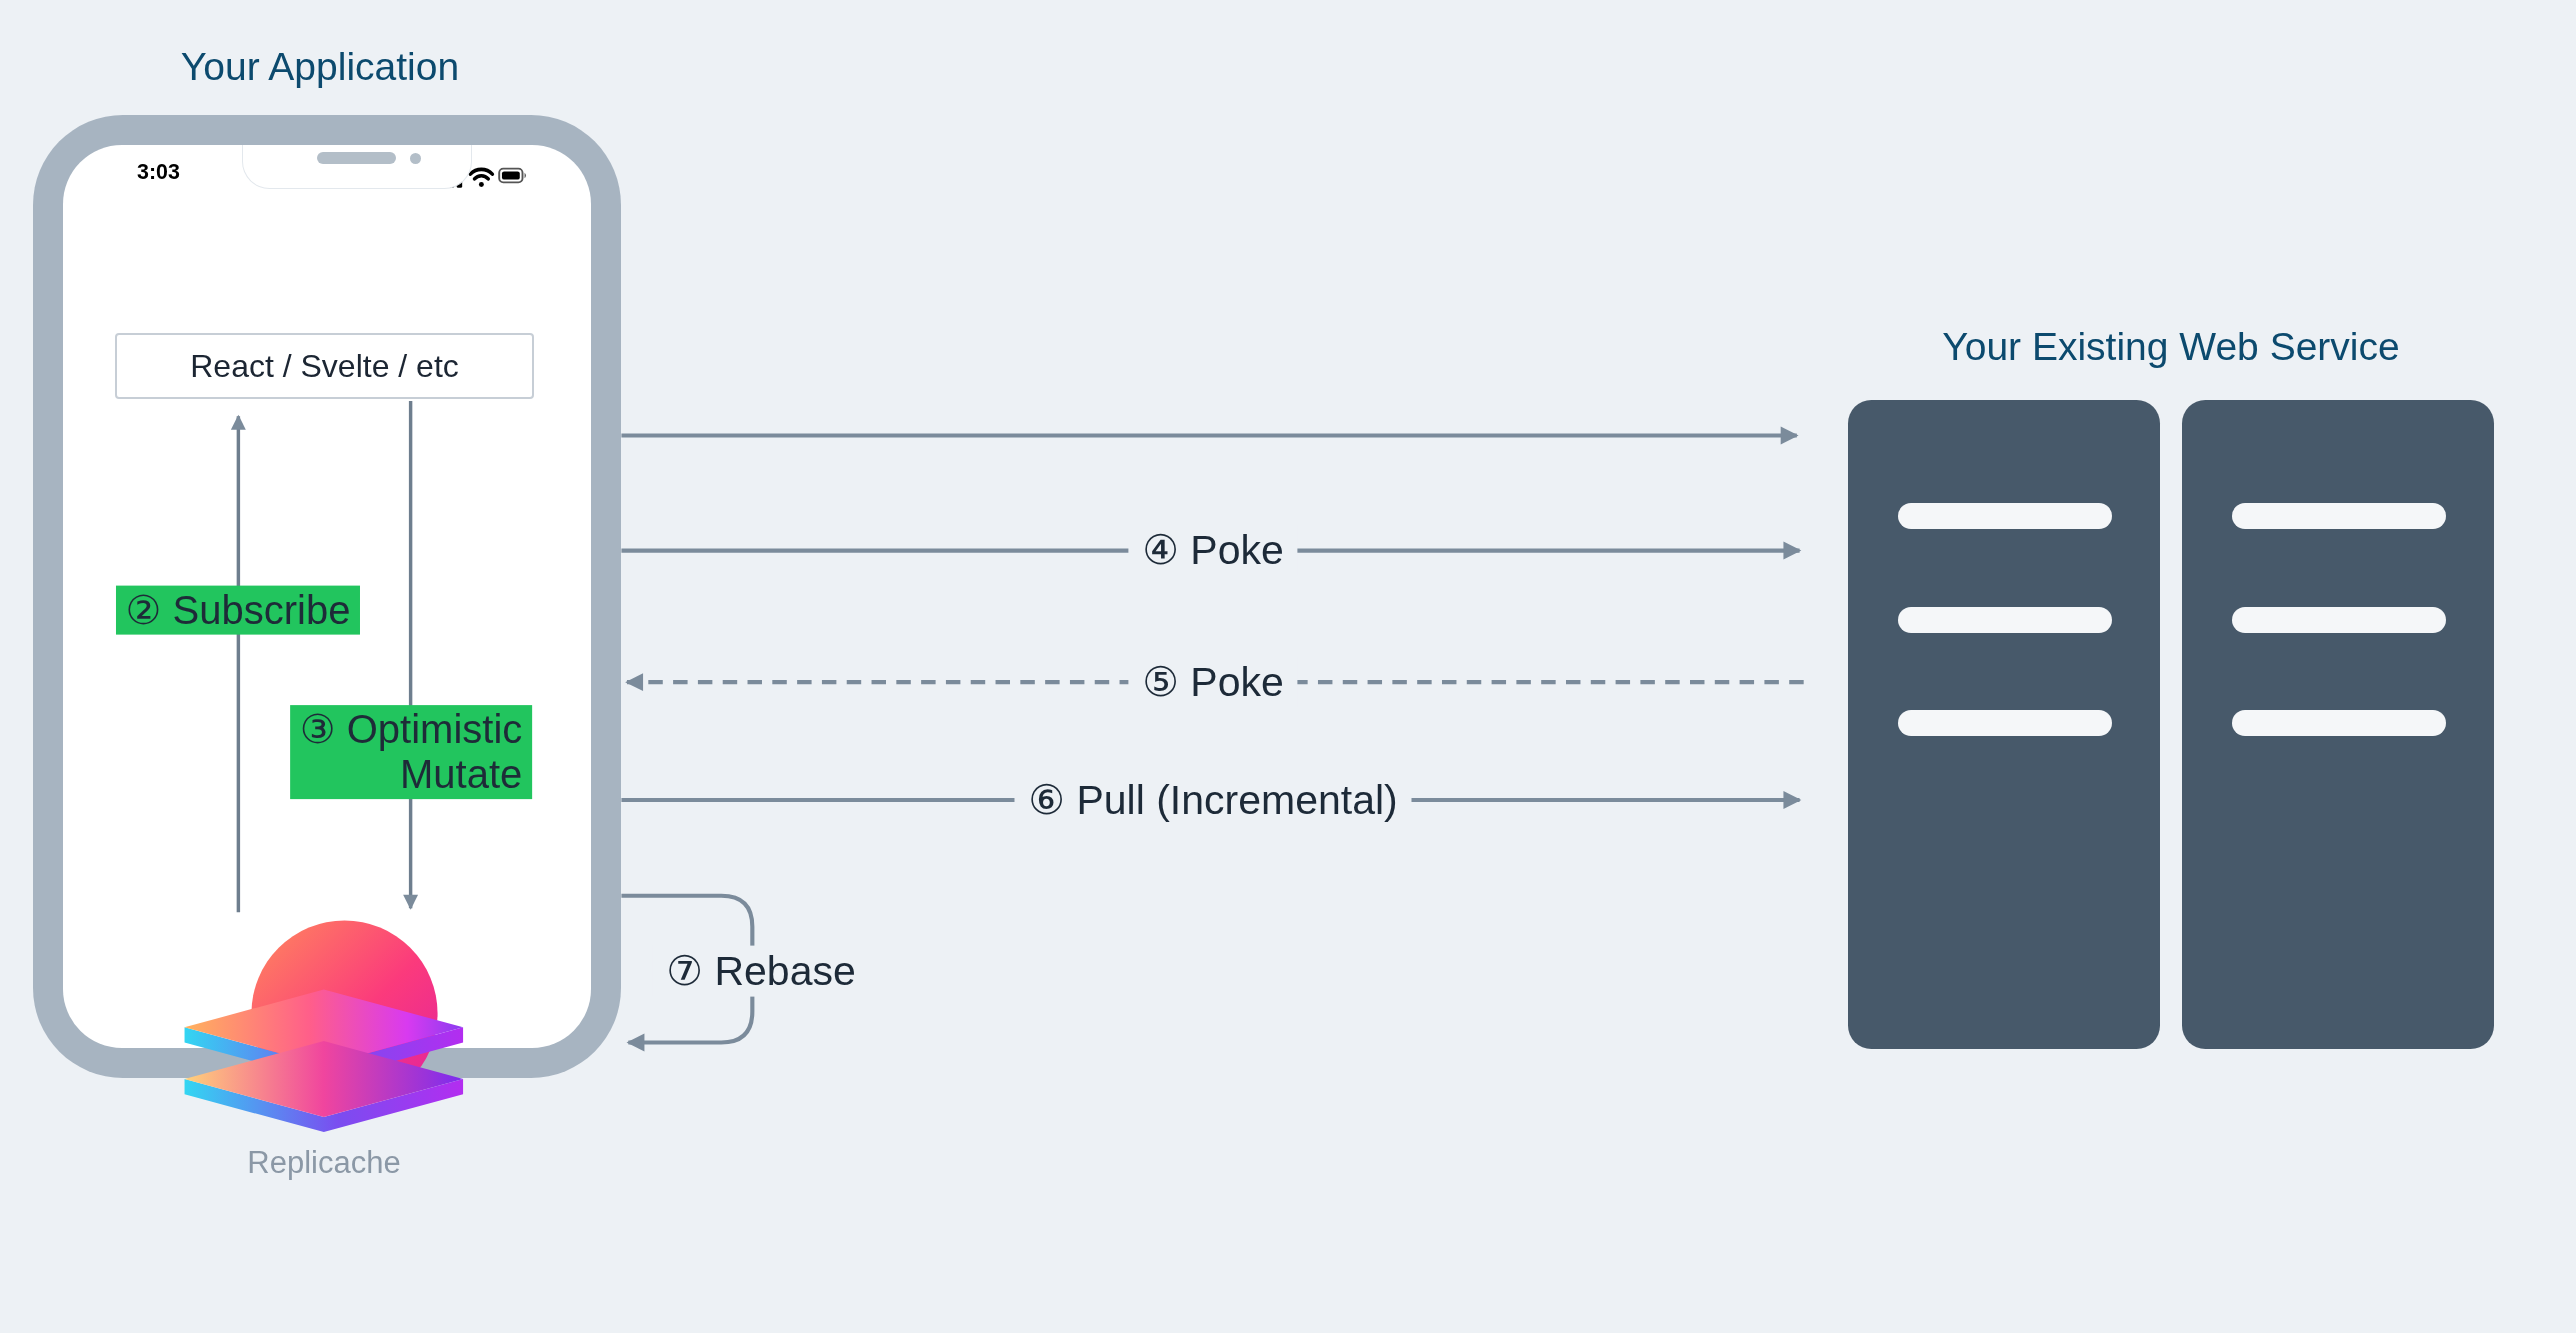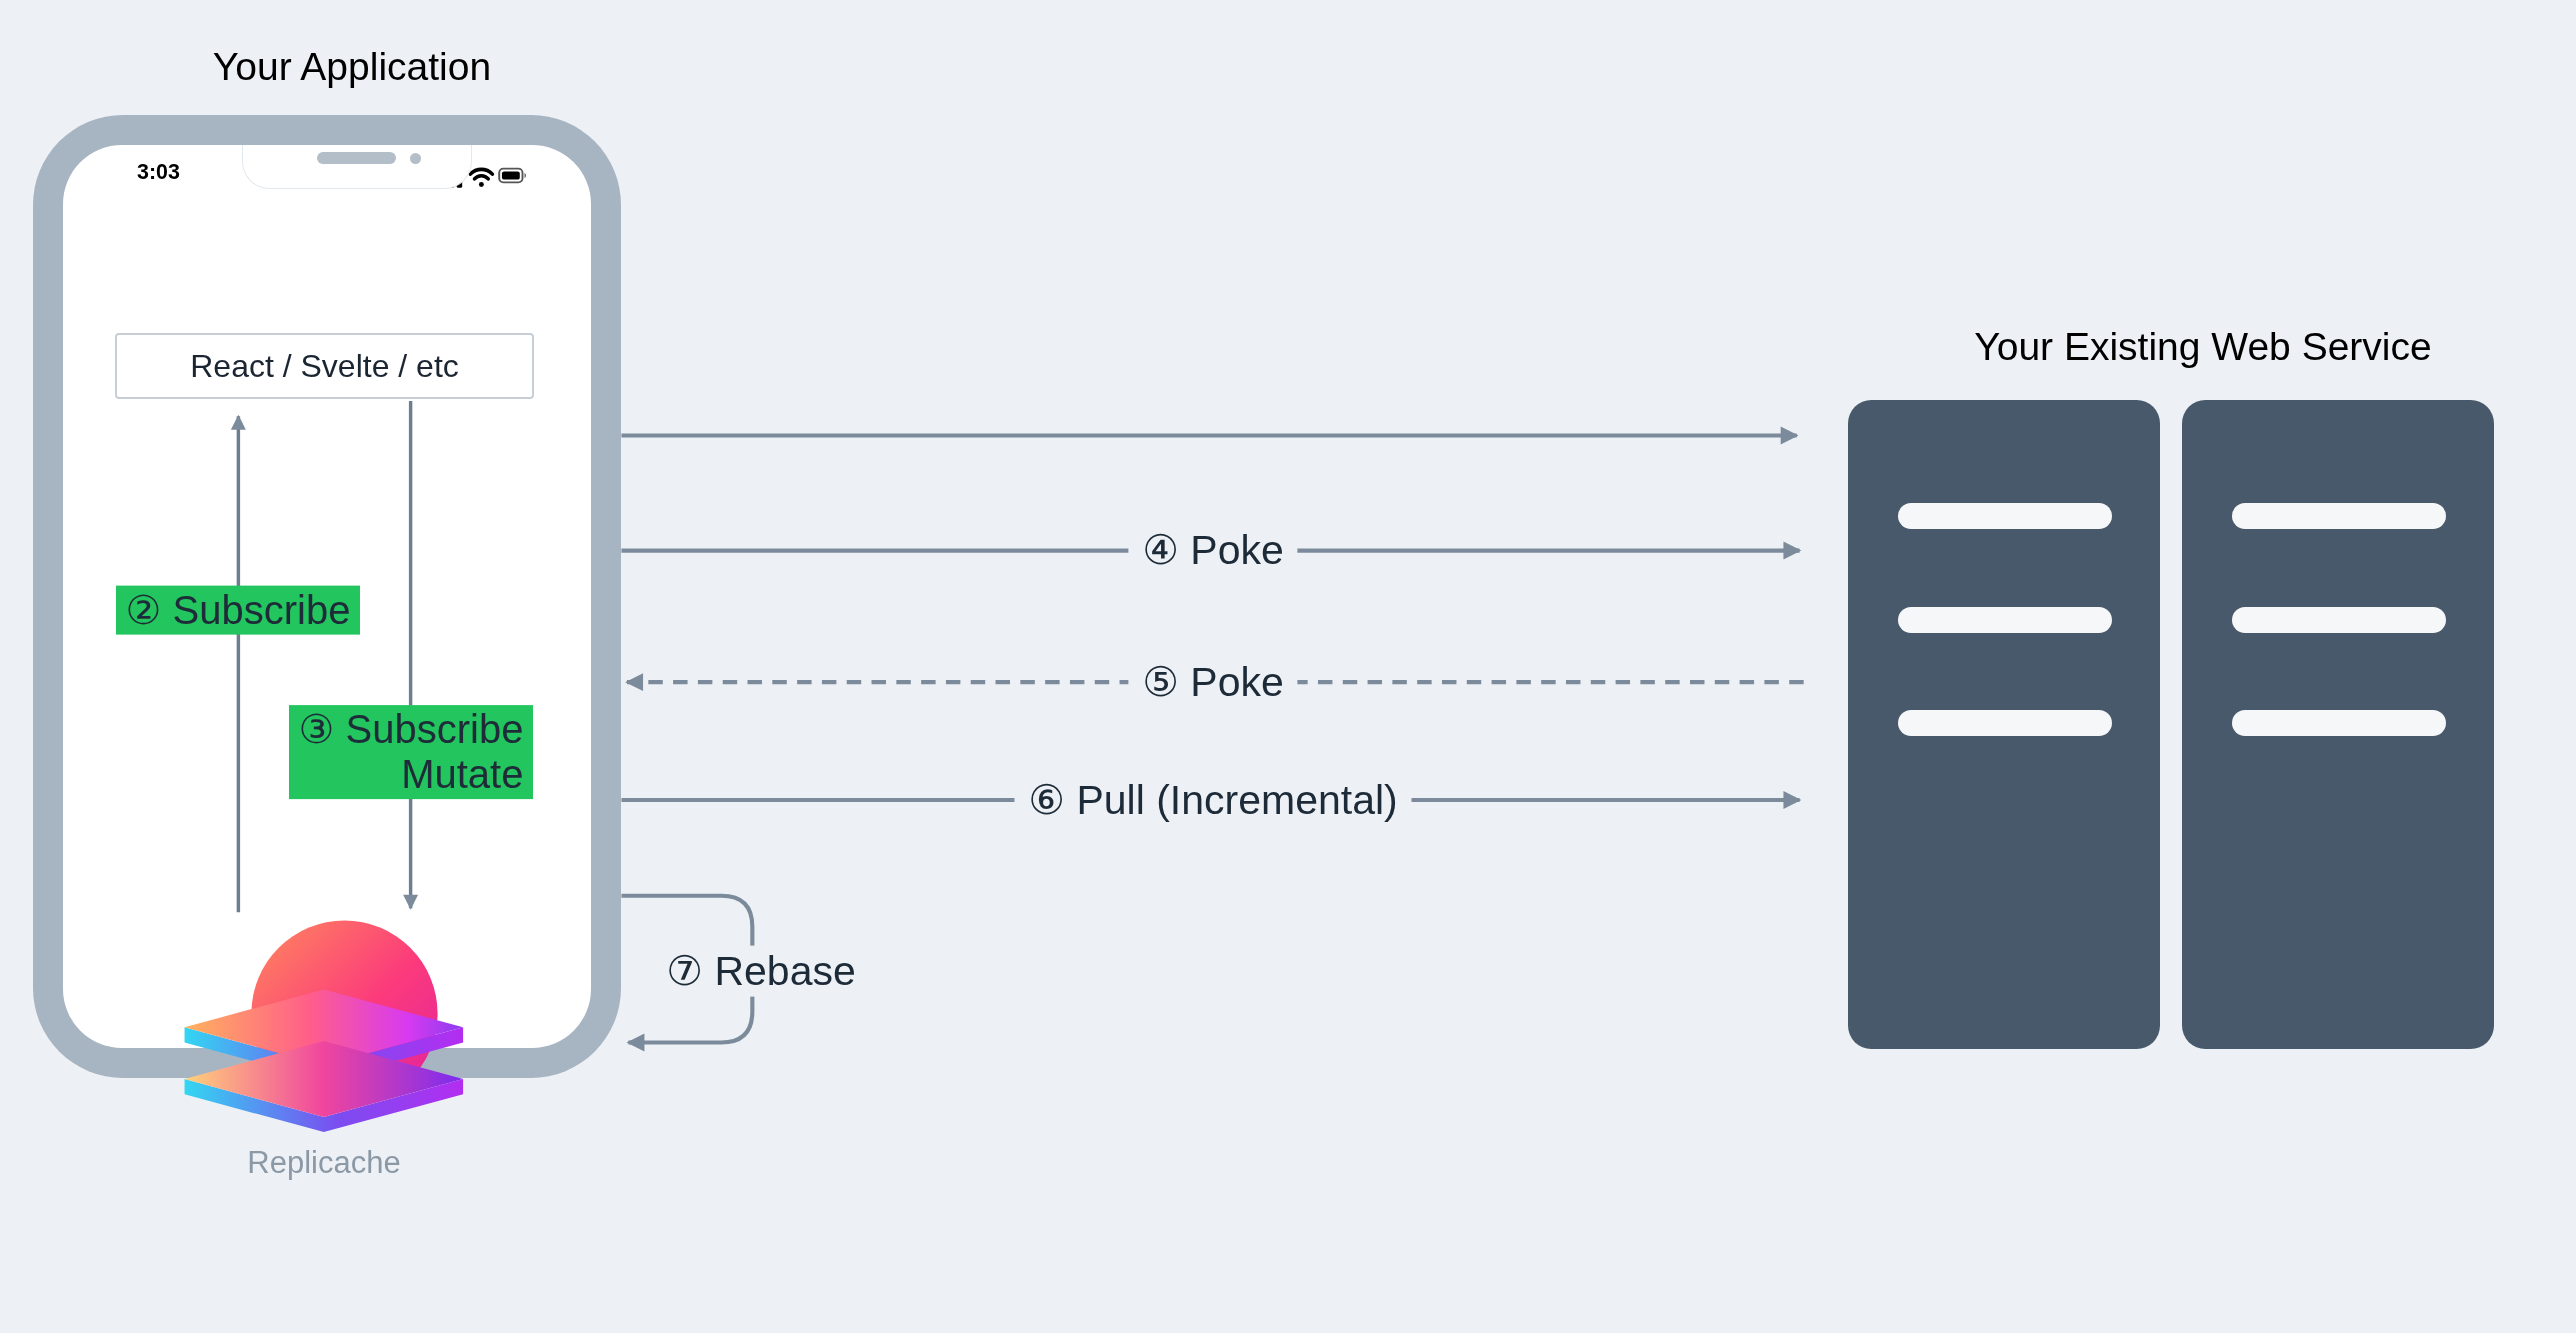--- a/index.html
+++ b/index.html
@@ -6,21 +6,21 @@
   .stage {
     position:relative; width:2576px; height:1334px;
     background:#edf1f5; overflow:hidden;
     font-family:"Liberation Sans","DejaVu Sans",sans-serif;
     color:#1d2a38;
   }
 
   
   .section-title {
     position:absolute; transform:translateX(-50%);
-    font-size:39px; color:#000000; font-weight:400; white-space:nowrap;margin-left:32px;
+    font-size:39px; color:#0c4a6e; font-weight:400; white-space:nowrap;
   }
 
   
   .phone-frame {
     position:absolute; left:33px; top:115px; width:588px; height:963px;
     background:#a7b4c1; border-radius:90px; z-index:1;
   }
   .phone-screen {
     position:absolute; left:30px; top:30px; right:30px; bottom:30px;
     background:#ffffff; border-radius:59px;
@@ -149,21 +149,21 @@
     <path d="M 902 1300 L 1047 1300 Q 1092 1300 1092 1345 L 1092 1468 Q 1092 1513 1047 1513 L 912 1513" stroke="#7b8b9b" stroke-width="6" fill="none" marker-end="url(#head)"></path>
   </svg>
 
   <div class="conn-label" style="left:1213px; top:550px;">④ Poke</div>
   <div class="conn-label" style="left:1213px; top:682px;">⑤ Poke</div>
   <div class="conn-label" style="left:1213px; top:800px;">⑥ Pull (Incremental)</div>
   <div class="conn-label" style="left:761px; top:971px;">⑦ Rebase</div>
 
   <div class="inphone-label" style="left:238px; top:610px;">② Subscribe</div>
   <div class="inphone-label" style="left:411px; top:752px;">
-    <span>③ Subscribe</span>
+    <span>③ Optimistic</span>
     <span class="line2">Mutate</span>
   </div>
 
   <div class="logo">
     <svg width="291" height="222" viewBox="0 0 422 322">
       <defs>
         <linearGradient id="blobG" x1="0" y1="0" x2="1" y2="1">
           <stop offset="0" stop-color="#ff8a5c"></stop>
           <stop offset="0.55" stop-color="#fb3a7c"></stop>
           <stop offset="1" stop-color="#e0219e"></stop>

